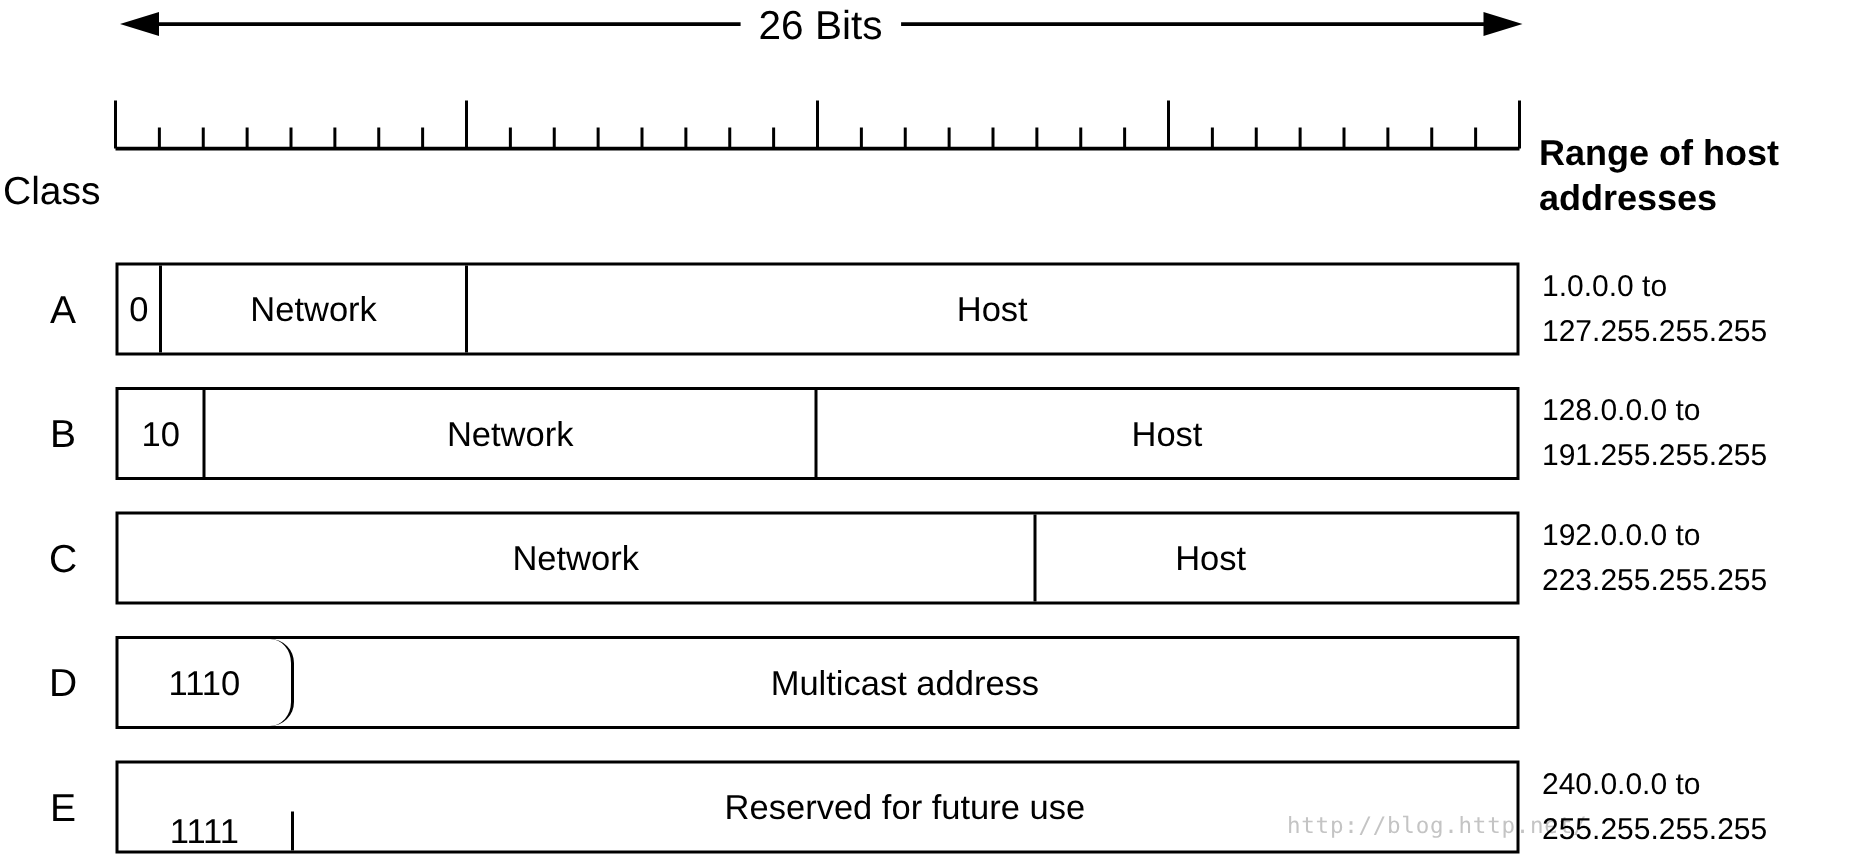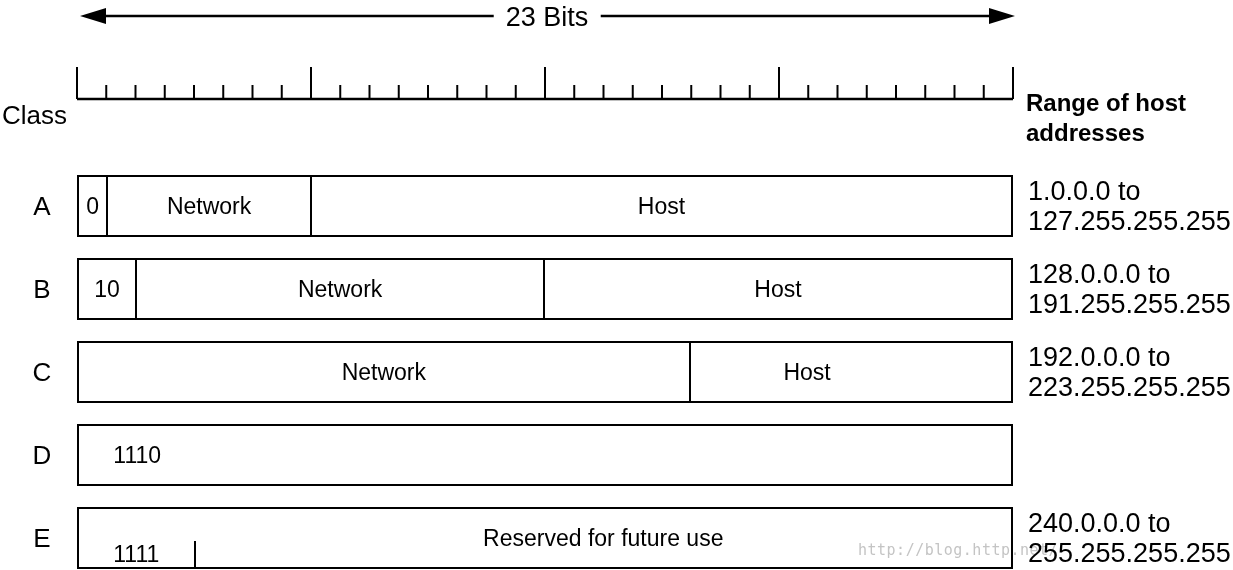--- a/index.html
+++ b/index.html
@@ -7,58 +7,58 @@
   .canvas{
     position:relative;width:1233px;height:570px;background:#fff;
     font-family:"Liberation Sans","DejaVu Sans",sans-serif;color:#000;
     overflow:hidden;
   }
   svg.layer{position:absolute;left:0;top:0;pointer-events:none;}
   .bits-label{
     position:absolute;top:1px;left:547px;transform:translateX(-50%);
     background:#fff;padding:0 12px;font-size:27px;line-height:32px;white-space:nowrap;
   }
-  .class-header{position:absolute;left:2px;top:100px;font-size:26px;}
+  .class-header{position:absolute;left:2px;top:112px;font-size:26px;}
   .range-header{position:absolute;left:1026px;top:88px;width:200px;font-size:24px;line-height:30px;font-weight:bold;}
   .row{position:absolute;left:0;width:1233px;height:62px;}
   .row-letter{
     position:absolute;left:25px;top:0;width:34px;height:62px;
     display:flex;align-items:center;justify-content:center;font-size:26px;
   }
   .row-box{
     position:absolute;left:77px;top:0;width:936px;height:62px;
     border:2px solid #000;box-sizing:border-box;display:flex;background:#fff;
   }
   .cell{
     box-sizing:border-box;border-right:2px solid #000;
     display:flex;align-items:center;justify-content:center;
     font-size:23px;white-space:nowrap;overflow:visible;
   }
   .cell:last-child{border-right:none;}
   .row-range{
-    position:absolute;left:1028px;top:1px;font-size:27px;line-height:30px;
+    position:absolute;left:1028px;top:1px;font-size:20px;line-height:30px;
     white-space:nowrap;z-index:2;
   }
   .watermark{
     position:absolute;left:858px;top:541px;z-index:1;
     font-family:"DejaVu Sans Mono","Liberation Mono",monospace;
     font-size:15px;letter-spacing:0.5px;color:#c4c4c4;white-space:nowrap;
   }
 </style>
 </head>
 <body>
 
 <div class="canvas">
 
   <svg class="layer" width="1233" height="40">
     <line x1="92" y1="16" x2="1003" y2="16" stroke="#000" stroke-width="2.5"></line>
     <polygon points="80,16 106,8 106,24" fill="#000"></polygon>
     <polygon points="1015,16 989,8 989,24" fill="#000"></polygon>
   </svg>
-  <div class="bits-label">23 Bits</div>
+  <div class="bits-label">26 Bits</div>
 
   <svg class="layer" width="1233" height="110" id="ruler-svg">
     <line x1="77" y1="99" x2="1013" y2="99" stroke="#000" stroke-width="2.5"></line>
   <line x1="77" x2="77" y1="67" y2="99" stroke="#000000" stroke-width="2"></line>
       <line x1="106.25" x2="106.25" y1="85" y2="99" stroke="#000000" stroke-width="2"></line>
       <line x1="135.5" x2="135.5" y1="85" y2="99" stroke="#000000" stroke-width="2"></line>
       <line x1="164.75" x2="164.75" y1="85" y2="99" stroke="#000000" stroke-width="2"></line>
       <line x1="194" x2="194" y1="85" y2="99" stroke="#000000" stroke-width="2"></line>
       <line x1="223.25" x2="223.25" y1="85" y2="99" stroke="#000000" stroke-width="2"></line>
       <line x1="252.5" x2="252.5" y1="85" y2="99" stroke="#000000" stroke-width="2"></line>
@@ -117,20 +117,21 @@
         <div class="row-box">
           <div class="cell" style="width: 65.625%;">Network</div>
           <div class="cell" style="width: 25%;">Host</div>
         </div>
         <div class="row-range">192.0.0.0 to<br>223.255.255.255</div>
       </div>
       <div class="row" style="top: 424px;">
         <span class="row-letter">D</span>
         <div class="row-box">
           <div class="cell" style="width: 12.5%; border-radius: 16px;">1110</div>
+          <div class="cell" style="width: 87.5%;">Multicast address</div>
         </div>
       </div>
       <div class="row" style="top: 507px;">
         <span class="row-letter">E</span>
         <div class="row-box">
           <div class="cell" style="width: 12.5%; margin-top: 32px;">1111</div>
           <div class="cell" style="width: 87.5%;">Reserved for future use</div>
         </div>
         <div class="row-range">240.0.0.0 to<br>255.255.255.255</div>
       </div>

